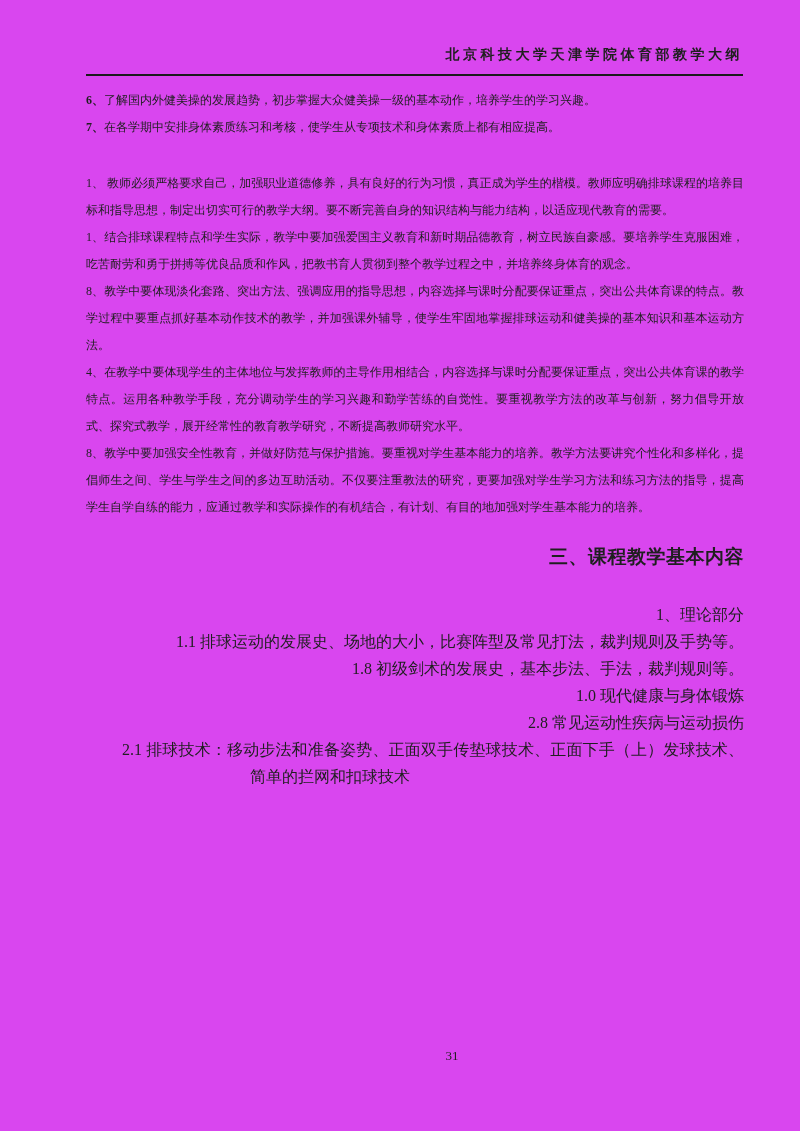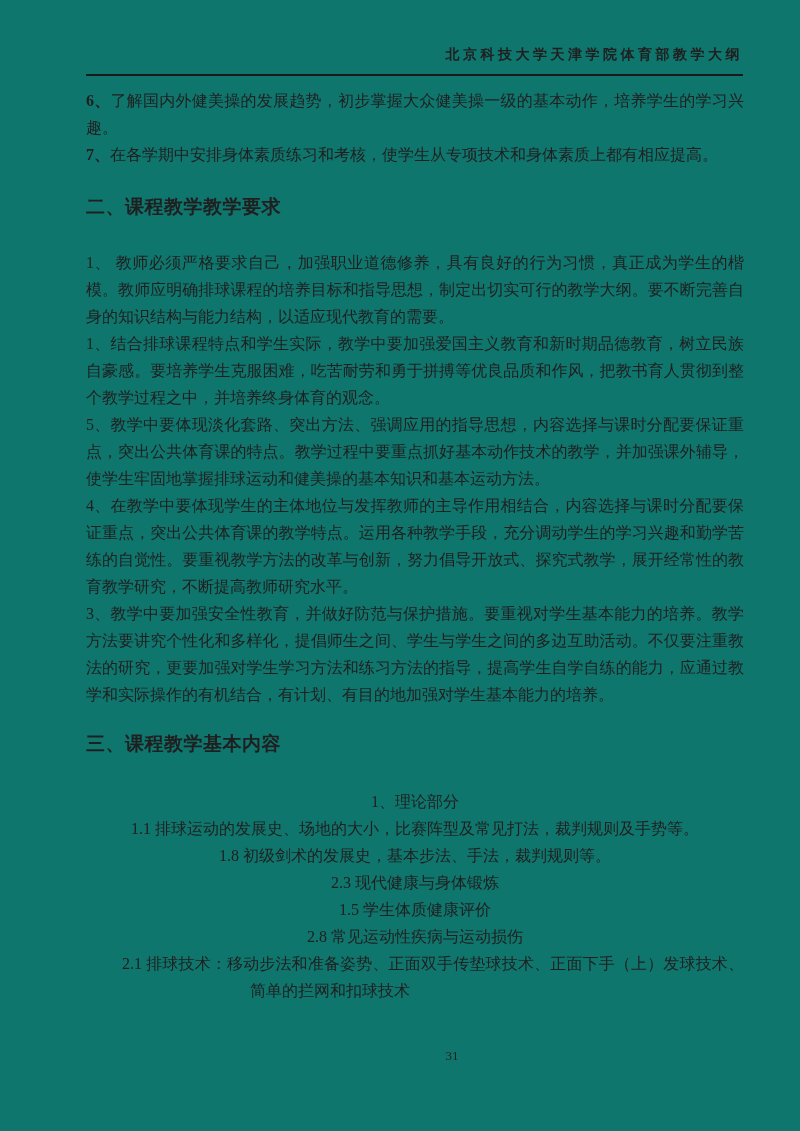--- a/index.html
+++ b/index.html
@@ -5,21 +5,21 @@
   html, body {
     margin: 0;
     padding: 0;
     background: #e8e8e8;
   }
   .page {
     position: relative;
     width: 800px;
     height: 1131px;
     margin: 0 auto;
-    background: #0f766e;
+    background: #d946ef;
     color: #1f1f1f;
     font-family: "Liberation Serif", "DejaVu Serif", serif;
     overflow: hidden;
     box-sizing: border-box;
   }
   .header {
     margin: 0 57px 0 86px;
     padding-top: 47px;
     padding-bottom: 12px;
     border-bottom: 2px solid #1a1a1a;
@@ -30,43 +30,43 @@
     font-weight: bold;
     letter-spacing: 3.5px;
     line-height: 15px;
     white-space: nowrap;
   }
   .content {
     margin: 0 56px 0 86px;
   }
   .para {
     margin: 0;
-    font-size: 16px;
+    font-size: 12px;
     line-height: 27px;
     text-align: justify;
   }
   .para.first {
     margin-top: 11px;
   }
   .sec-heading {
     margin: 0;
     font-size: 19px;
     font-weight: bold;
     line-height: 26px;
     letter-spacing: 0.5px;
   }
   .sec-heading.sec2 { margin-top: 26px; }
-  .sec-heading.sec3 { margin-top: 23px; }
+  .sec-heading.sec3 { margin-top: 23px; text-align: right; }
   .para-group { margin-top: 29px; }
   .content-list { margin-top: 31px; }
   .list-item {
     margin: 0;
     font-size: 16px;
     line-height: 27px;
-    text-align: center;
+    text-align: right;
   }
   .list-item.hang {
     max-width: 630px;
     padding-left: 128px;
     text-indent: -128px;
     text-align: justify;
     margin-left: 36px;
   }
   .footer {
     position: absolute;
@@ -90,38 +90,36 @@
   <div class="header">
     <div class="header-title">北京科技大学天津学院体育部教学大纲</div>
   </div>
 
   <div class="content">
 
     <p class="para first"><b class="item-num">6、</b><span>了解国内外健美操的发展趋势，初步掌握大众健美操一级的基本动作，培养学生的学习兴趣。</span></p>
 
     <p class="para"><b class="item-num">7、</b><span>在各学期中安排身体素质练习和考核，使学生从专项技术和身体素质上都有相应提高。</span></p>
 
-    <h2 class="sec-heading sec2">二、课程教学教学要求</h2>
 
     <div class="para-group">
       <p class="para">1、 教师必须严格要求自己，加强职业道德修养，具有良好的行为习惯，真正成为学生的楷模。教师应明确排球课程的培养目标和指导思想，制定出切实可行的教学大纲。要不断完善自身的知识结构与能力结构，以适应现代教育的需要。</p>
       <p class="para">1、结合排球课程特点和学生实际，教学中要加强爱国主义教育和新时期品德教育，树立民族自豪感。要培养学生克服困难，吃苦耐劳和勇于拼搏等优良品质和作风，把教书育人贯彻到整个教学过程之中，并培养终身体育的观念。</p>
-      <p class="para">5、教学中要体现淡化套路、突出方法、强调应用的指导思想，内容选择与课时分配要保证重点，突出公共体育课的特点。教学过程中要重点抓好基本动作技术的教学，并加强课外辅导，使学生牢固地掌握排球运动和健美操的基本知识和基本运动方法。</p>
+      <p class="para">8、教学中要体现淡化套路、突出方法、强调应用的指导思想，内容选择与课时分配要保证重点，突出公共体育课的特点。教学过程中要重点抓好基本动作技术的教学，并加强课外辅导，使学生牢固地掌握排球运动和健美操的基本知识和基本运动方法。</p>
       <p class="para">4、在教学中要体现学生的主体地位与发挥教师的主导作用相结合，内容选择与课时分配要保证重点，突出公共体育课的教学特点。运用各种教学手段，充分调动学生的学习兴趣和勤学苦练的自觉性。要重视教学方法的改革与创新，努力倡导开放式、探究式教学，展开经常性的教育教学研究，不断提高教师研究水平。</p>
-      <p class="para">3、教学中要加强安全性教育，并做好防范与保护措施。要重视对学生基本能力的培养。教学方法要讲究个性化和多样化，提倡师生之间、学生与学生之间的多边互助活动。不仅要注重教法的研究，更要加强对学生学习方法和练习方法的指导，提高学生自学自练的能力，应通过教学和实际操作的有机结合，有计划、有目的地加强对学生基本能力的培养。</p>
+      <p class="para">8、教学中要加强安全性教育，并做好防范与保护措施。要重视对学生基本能力的培养。教学方法要讲究个性化和多样化，提倡师生之间、学生与学生之间的多边互助活动。不仅要注重教法的研究，更要加强对学生学习方法和练习方法的指导，提高学生自学自练的能力，应通过教学和实际操作的有机结合，有计划、有目的地加强对学生基本能力的培养。</p>
     </div>
 
     <h2 class="sec-heading sec3">三、课程教学基本内容</h2>
 
     <div class="content-list">
       <p class="list-item">1、理论部分</p>
       <p class="list-item">1.1 排球运动的发展史、场地的大小，比赛阵型及常见打法，裁判规则及手势等。</p>
       <p class="list-item">1.8 初级剑术的发展史，基本步法、手法，裁判规则等。</p>
-      <p class="list-item">2.3 现代健康与身体锻炼</p>
-      <p class="list-item">1.5 学生体质健康评价</p>
+      <p class="list-item">1.0 现代健康与身体锻炼</p>
       <p class="list-item">2.8 常见运动性疾病与运动损伤</p>
       <p class="list-item hang">2.1 排球技术：移动步法和准备姿势、正面双手传垫球技术、正面下手（上）发球技术、简单的拦网和扣球技术</p>
     </div>
 
   </div>
 
   <div class="footer">
     <span class="page-number">31</span>
   </div>
 

